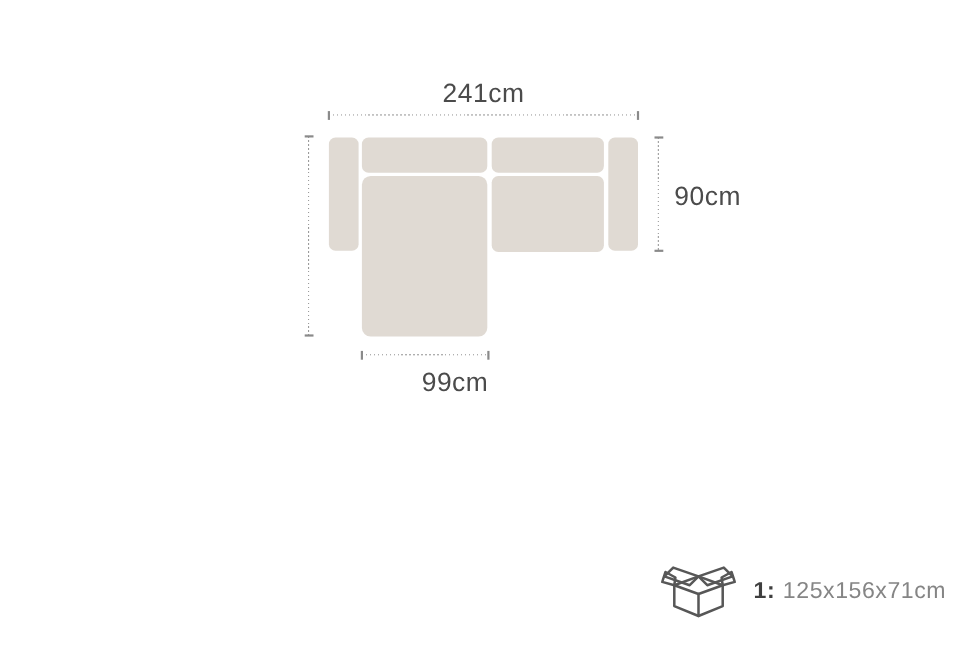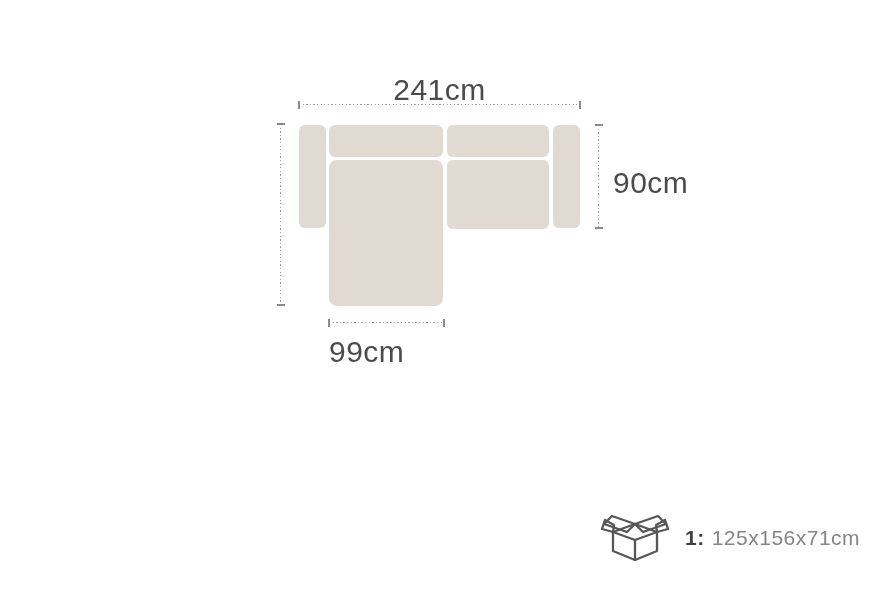--- a/index.html
+++ b/index.html
@@ -51,27 +51,27 @@
   .line-bottom{left:329px;top:322px;width:115px;}
 
   .tick{position:absolute;background:var(--tick);}
   .tick-v{width:2px;height:8px;}
   .tick-h{width:8px;height:2px;}
 
   
   .dim-label{
     position:absolute;
     color:var(--dimension-text);
-    font-size:30px;font-weight:500;letter-spacing:0.5px;
+    font-size:24px;font-weight:500;letter-spacing:0.5px;
     line-height:1.1;white-space:nowrap;
   }
   .label-top   {left:299px;top:73px;width:281px;text-align:center;}
   .label-left  {left:145px;top:203px;width:120px;text-align:right;}
   .label-right {left:613px;top:166px;text-align:right;}
-  .label-bottom{left:329px;top:335px;width:115px;text-align:left;}
+  .label-bottom{left:329px;top:335px;width:115px;text-align:right;}
 
   
   .package-info{
     position:absolute;left:601px;top:508px;
     display:flex;align-items:center;gap:16px;
   }
   .box-icon-wrap{width:68px;height:60px;flex:0 0 auto;}
   .package-lines{display:flex;flex-direction:column;}
   .package-line{
     font-size:21px;line-height:30px;letter-spacing:0.5px;

